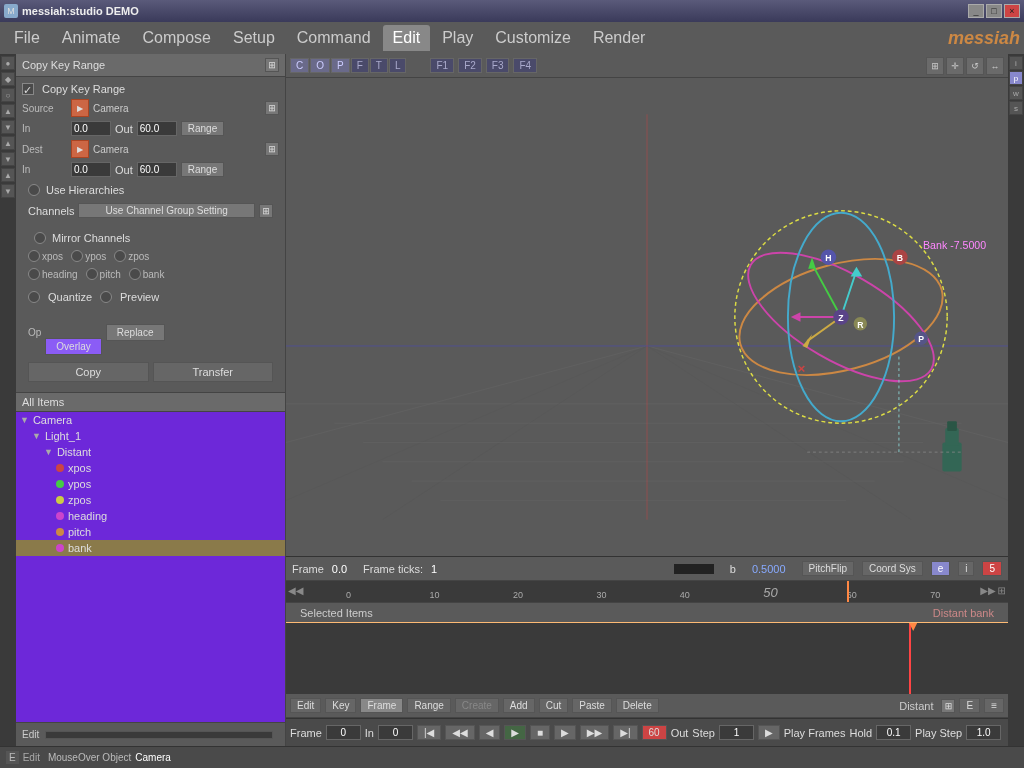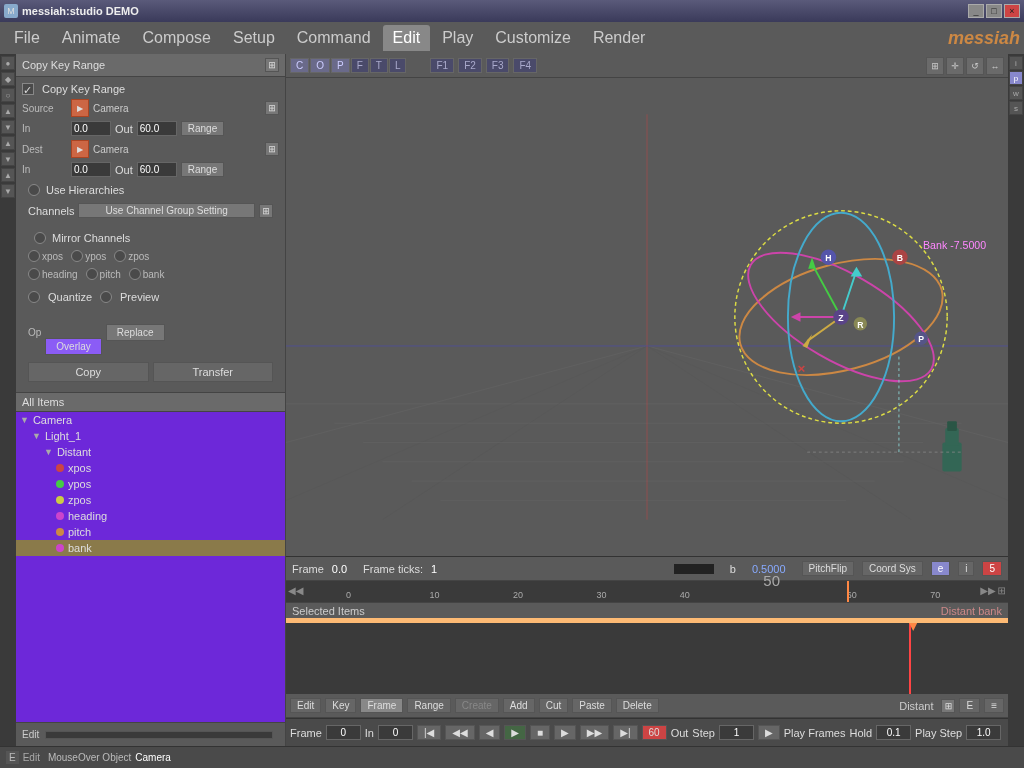--- a/index.html
+++ b/index.html
@@ -85,21 +85,21 @@
 
     
     #viewport-3d { flex: 1; position: relative; background: #5a5a5a; overflow: hidden; }
     #viewport-controls { position: absolute; top: 4px; right: 4px; display: flex; gap: 2px; }
     .vp-ctrl-btn { width: 18px; height: 18px; background: #6a6a6a; border: 1px solid #555; color: #ccc; font-size: 9px; display: flex; align-items: center; justify-content: center; cursor: pointer; }
 
     
     #timeline-section { height: 180px; display: flex; flex-direction: column; background: #c2410c; border-top: 1px solid #333; }
     #frame-info { height: 24px; background: #5a5a5a; display: flex; align-items: center; padding: 0 6px; gap: 8px; border-bottom: 1px solid #444; }
     #timeline-ruler { height: 20px; background: #3a3a3a; position: relative; display: flex; align-items: flex-end; padding: 0 4px; border-bottom: 1px solid #444; }
-    #selected-bar { height: 20px; background: #5a5a5a; display: flex; align-items: center; padding: 0 6px; border-bottom: 5px solid #fdba74; justify-content: space-between; }
+    #selected-bar { height: 20px; background: #5a5a5a; display: flex; align-items: center; padding: 0 14px; border-bottom: 1px solid #fdba74; justify-content: space-between; }
     #timeline-tracks { flex: 1; background: #3a3a3a; position: relative; }
     #timeline-toolbar { height: 24px; background: #5a5a5a; display: flex; align-items: center; padding: 0 4px; gap: 4px; border-bottom: 1px solid #444; }
     #playback-bar { height: 28px; background: #4a4a4a; display: flex; align-items: center; padding: 0 4px; gap: 4px; border-top: 1px solid #333; }
 
     .tl-btn { background: #666; border: 1px solid #555; color: #ddd; font-size: 10px; padding: 1px 6px; cursor: pointer; }
     .tl-btn.active { background: #888; }
     .small-num { width: 35px; background: #3a3a3a; border: 1px solid #666; color: #fff; font-size: 10px; padding: 1px 2px; text-align: center; }
 
     
     #statusbar { height: 22px; background: #4a4a4a; display: flex; align-items: center; padding: 0 6px; border-top: 1px solid #333; font-size: 10px; color: #bbb; }
@@ -430,21 +430,21 @@
         <div style="position:absolute; left:2px; top:4px; display:flex; gap:2px;">
           <span style="color:#888; font-size:10px;">◀◀</span>
         </div>
 
         <div style="position:absolute; left:60px; right:20px; top:0; height:100%; display:flex; align-items:flex-end;">
           <span style="position:absolute; left:0%; font-size:9px; color:#aaa; bottom:2px;">0</span>
           <span style="position:absolute; left:13%; font-size:9px; color:#aaa; bottom:2px;">10</span>
           <span style="position:absolute; left:26%; font-size:9px; color:#aaa; bottom:2px;">20</span>
           <span style="position:absolute; left:39%; font-size:9px; color:#aaa; bottom:2px;">30</span>
           <span style="position:absolute; left:52%; font-size:9px; color:#aaa; bottom:2px;">40</span>
-          <span style="position:absolute; left:65%; font-size:15px; color:#aaa; bottom:13px;">50</span>
+          <span style="position:absolute; left:65%; font-size:13px; color:#aaa; bottom:2px;font-style:italic;">50</span>
           <span style="position:absolute; left:78%; font-size:9px; color:#aaa; bottom:2px;">60</span>
           <span style="position:absolute; left:91%; font-size:9px; color:#aaa; bottom:2px;">70</span>
 
           <div style="position:absolute; left:78%; top:0; width:2px; height:100%; background:#ff8844;"></div>
         </div>
 
         <div style="position:absolute; right:2px; top:4px; display:flex; gap:2px;">
           <span style="color:#888; font-size:10px;">▶▶</span>
           <span style="color:#888; font-size:10px;">⊞</span>
         </div>

